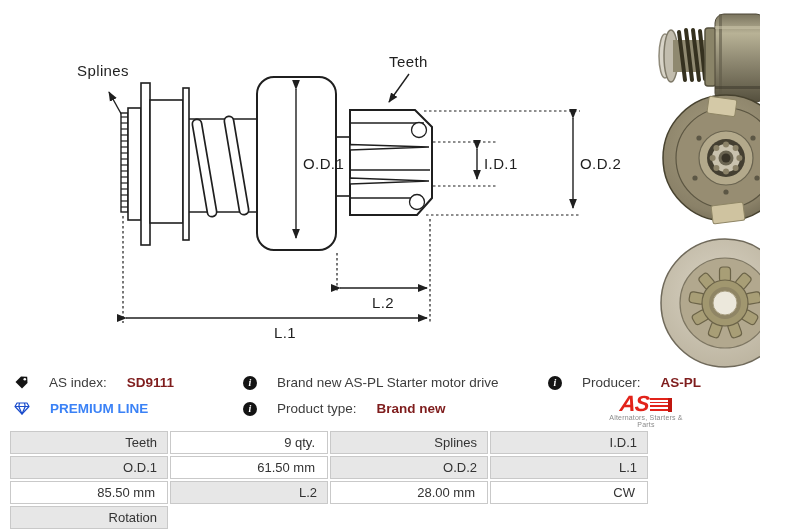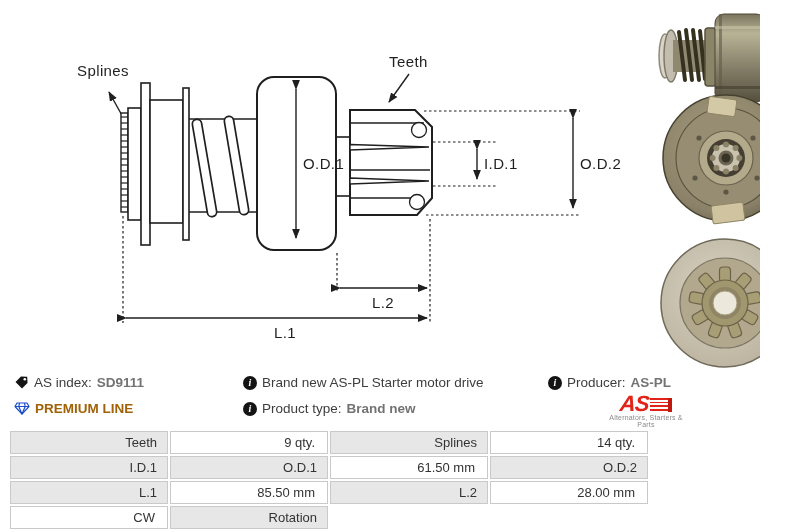--- a/index.html
+++ b/index.html
@@ -12,30 +12,30 @@
   .dim-label{font-size:14.5px;}
 
   
   .photo{position:absolute;}
   .photo1{left:653px;top:4px;}
   .photo2{left:650px;top:94px;}
   .photo3{left:652px;top:236px;}
 
   
   .info{position:absolute;left:0;top:372px;width:800px;height:56px;font-size:13.5px;color:#3d3d3d;}
-  .info-item{position:absolute;display:flex;align-items:center;gap:5px;white-space:nowrap;}
-  .info b{color:#737373;font-weight:bold;text-align:center;}
+  .info-item{position:absolute;display:flex;align-items:center;gap:20px;white-space:nowrap;}
+  .info b{color:#7f1d1d;font-weight:bold;text-align:center;}
   .i-asindex{left:14px;top:3px;}
   .i-premium{left:14px;top:29px;font-weight:bold;}
   .i-desc{left:243px;top:3px;}
   .i-ptype{left:243px;top:29px;}
   .i-producer{left:548px;top:3px;}
   .info-icon{display:inline-flex;align-items:center;justify-content:center;width:14px;height:14px;border-radius:50%;
     background:#141414;color:#fff;font-size:10px;font-weight:bold;font-family:"Liberation Serif",serif;font-style:italic;}
-  .premium-text{color:#a16207;}
+  .premium-text{color:#3b82f6;}
 
   .aspl-logo{position:absolute;left:601px;top:21px;width:90px;text-align:center;}
   .logo-row{display:flex;align-items:flex-end;justify-content:center;height:20px;}
   .logo-as{color:#e2231a;font-weight:bold;font-style:italic;font-size:22px;line-height:18px;transform:skewX(-6deg);letter-spacing:-1px;}
   .logo-stripes{display:inline-block;width:22px;height:14px;margin-left:2px;margin-bottom:1px;
     background:repeating-linear-gradient(180deg,#e2231a 0 1.8px,transparent 1.8px 3.6px);}
   .logo-stripes::after{content:"";display:block;float:right;width:4px;height:14px;background:#c0170f;}
   .logo-tagline{font-size:7px;color:#8a8a8a;margin-top:1px;letter-spacing:.2px;}
 
   
@@ -274,21 +274,20 @@
         <span class="logo-stripes"></span>
       </div>
       <div class="logo-tagline">Alternators, Starters &amp; Parts</div>
     </div>
   </div>
 
   <div class="spec-table">
     <div class="cell cell-label">Teeth</div>
     <div class="cell cell-value">9 qty.</div>
     <div class="cell cell-label">Splines</div>
-    <div class="cell cell-value">14 qty.</div>
 
     <div class="cell cell-label">I.D.1</div>
     <div class="cell cell-label">O.D.1</div>
     <div class="cell cell-value">61.50 mm</div>
 
     <div class="cell cell-label">O.D.2</div>
     <div class="cell cell-label">L.1</div>
     <div class="cell cell-value">85.50 mm</div>
 
     <div class="cell cell-label">L.2</div>

